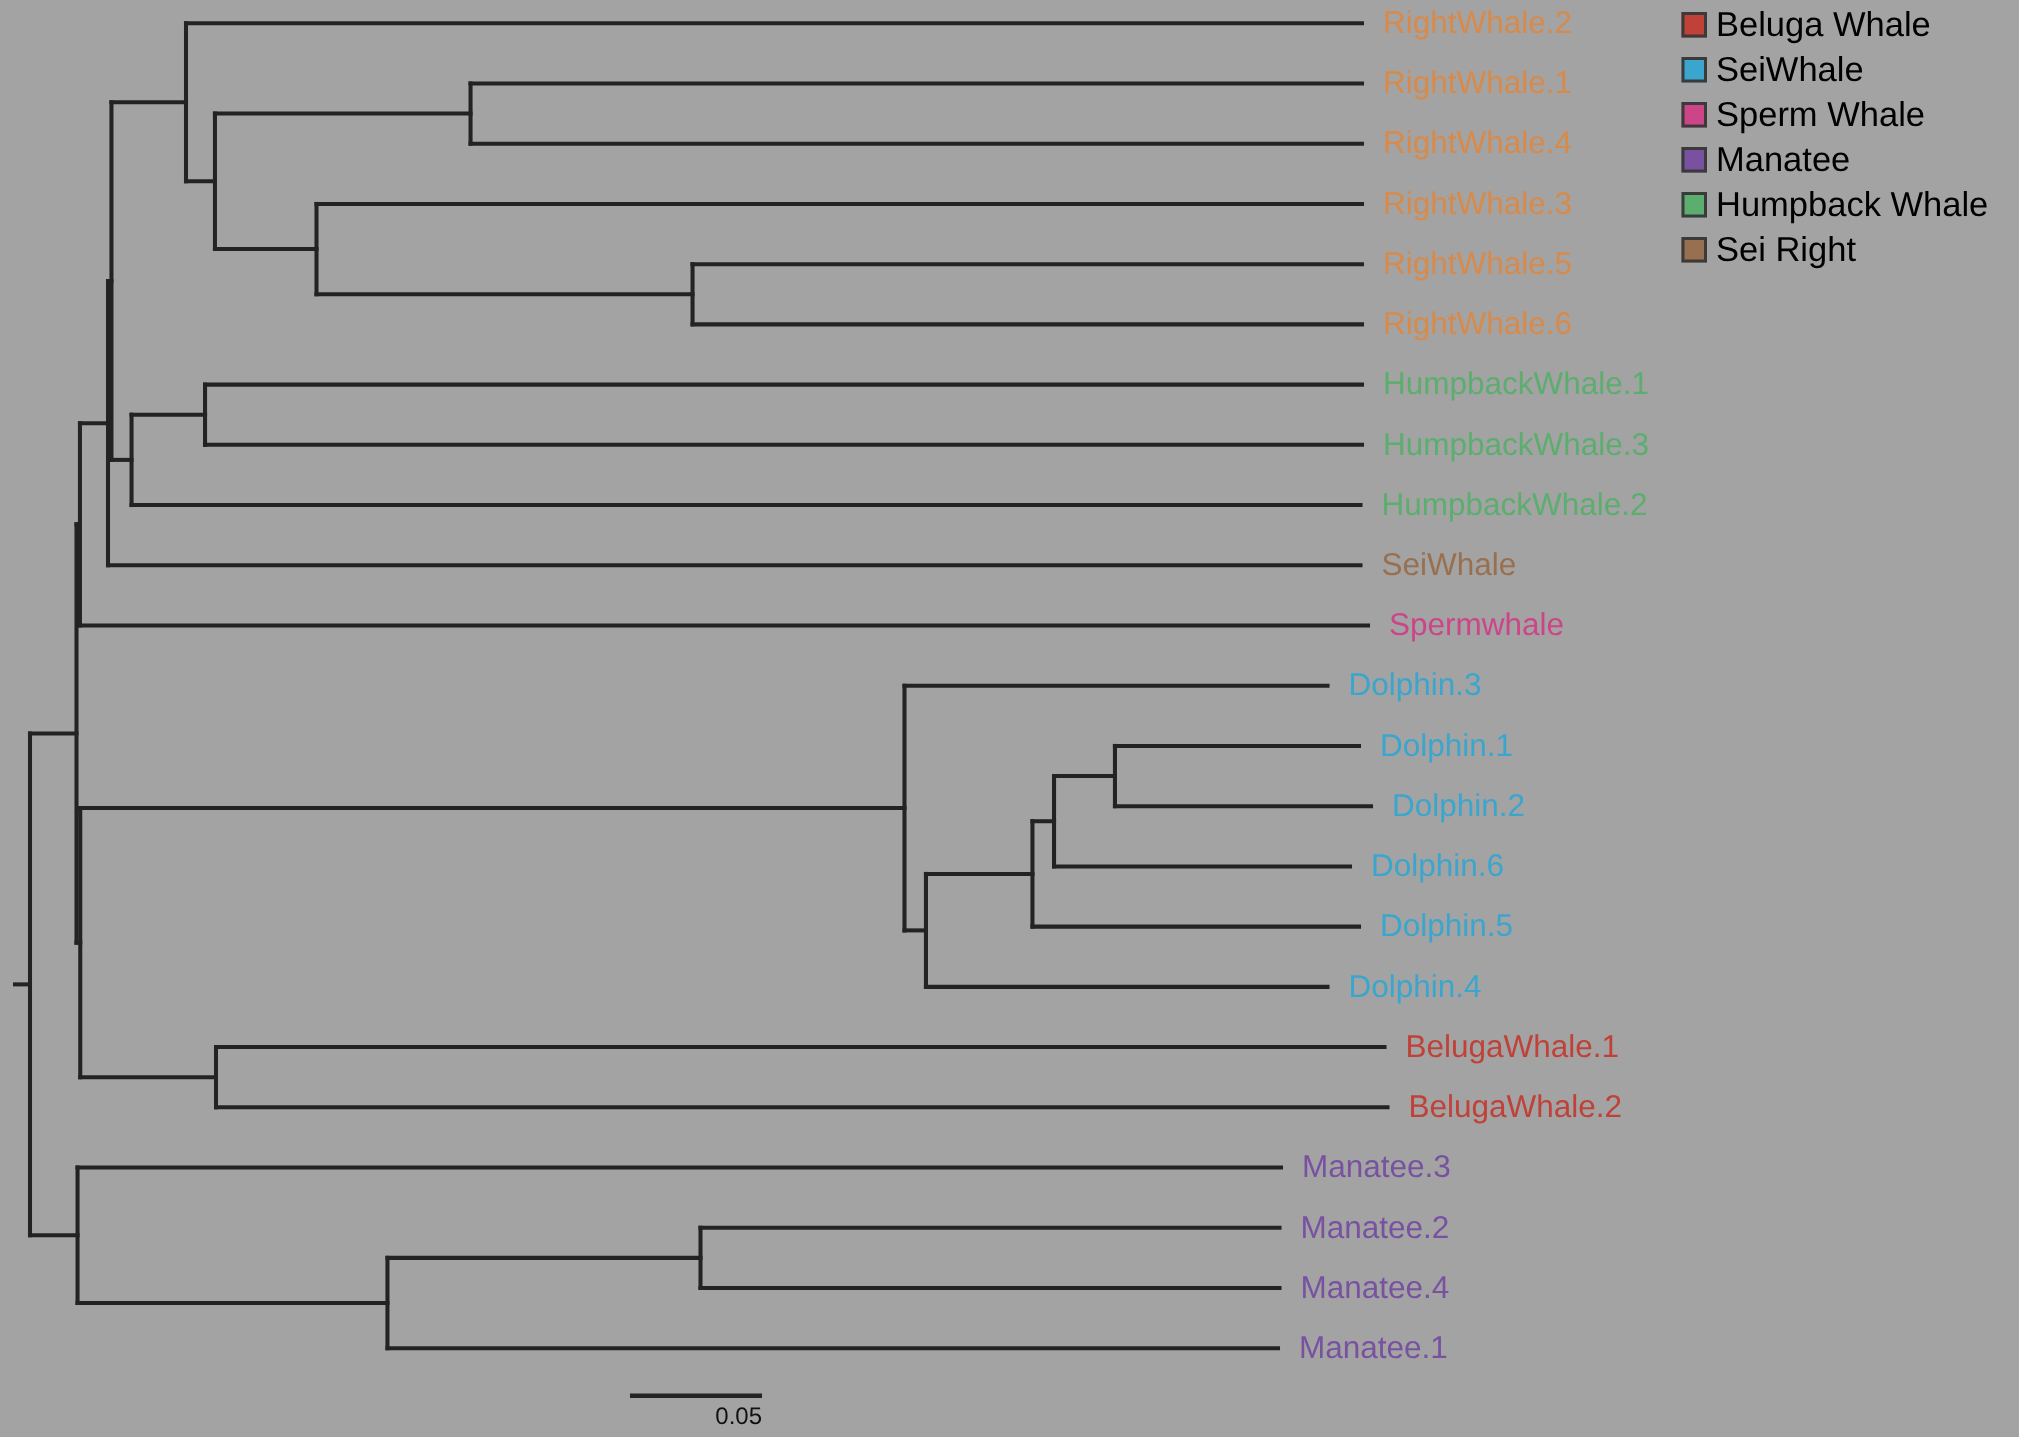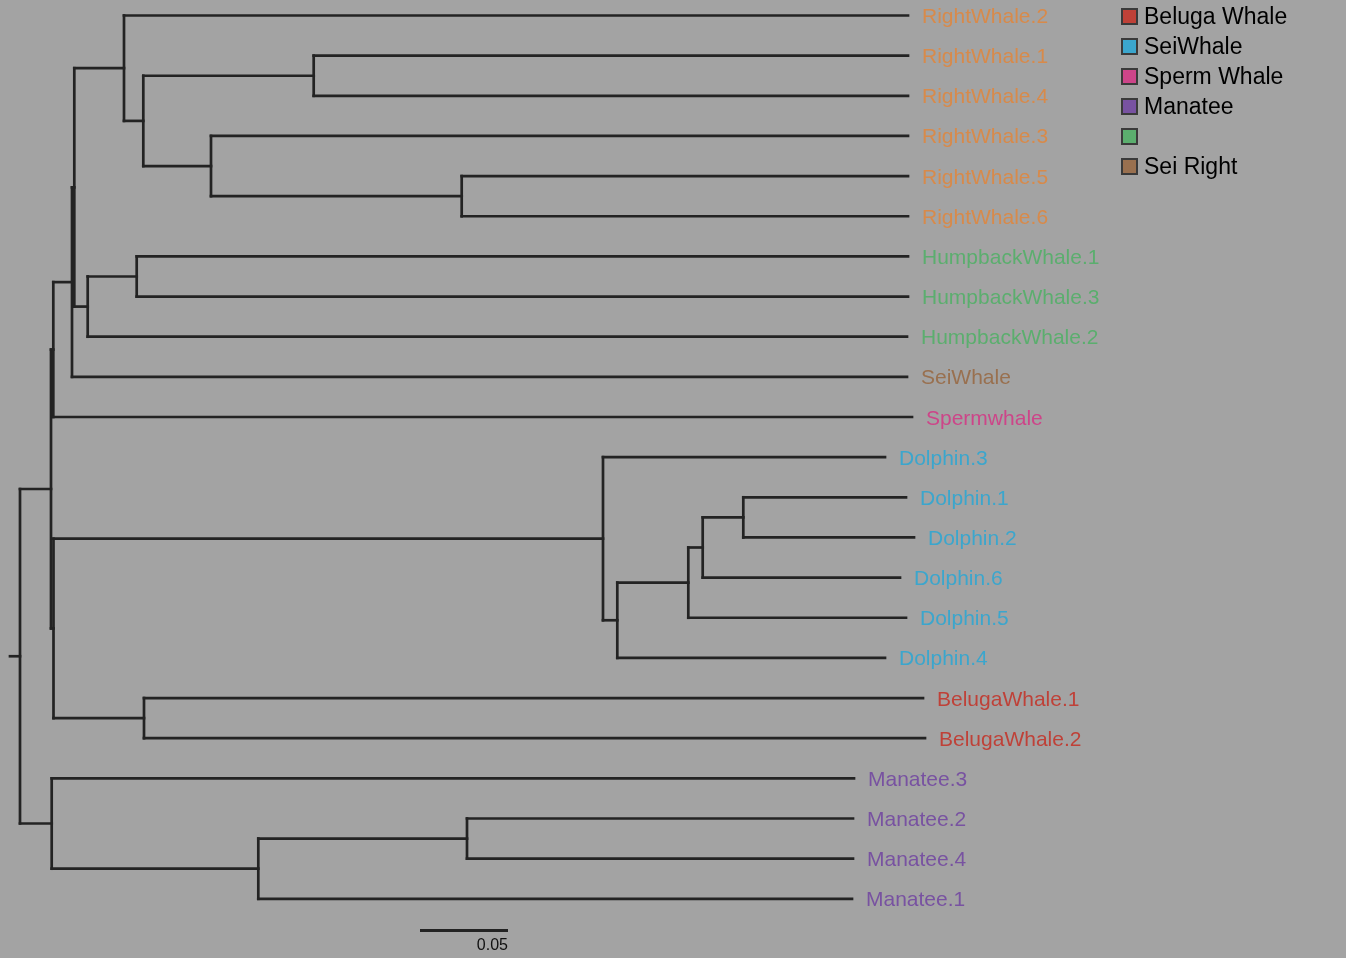--- a/index.html
+++ b/index.html
@@ -123,20 +123,21 @@
       <div class="legend-row">
         <span class="legend-swatch" style="background: rgb(205, 69, 137);"></span>
         <span class="legend-label">Sperm Whale</span>
       </div>
       <div class="legend-row">
         <span class="legend-swatch" style="background: rgb(120, 82, 161);"></span>
         <span class="legend-label">Manatee</span>
       </div>
       <div class="legend-row">
         <span class="legend-swatch" style="background: rgb(91, 174, 110);"></span>
+        <span class="legend-label">Humpback Whale</span>
       </div>
       <div class="legend-row">
         <span class="legend-swatch" style="background: rgb(153, 112, 79);"></span>
         <span class="legend-label">Sei Right</span>
       </div>
     </div>
 
   <div class="scalebar-line" id="scalebar-line" style="left: 420px; top: 928.5px; width: 88px;"></div>
   <div class="scalebar-label" id="scalebar-label" style="left: 420px; width: 88px; top: 936px;">0.05</div>
 </div>

